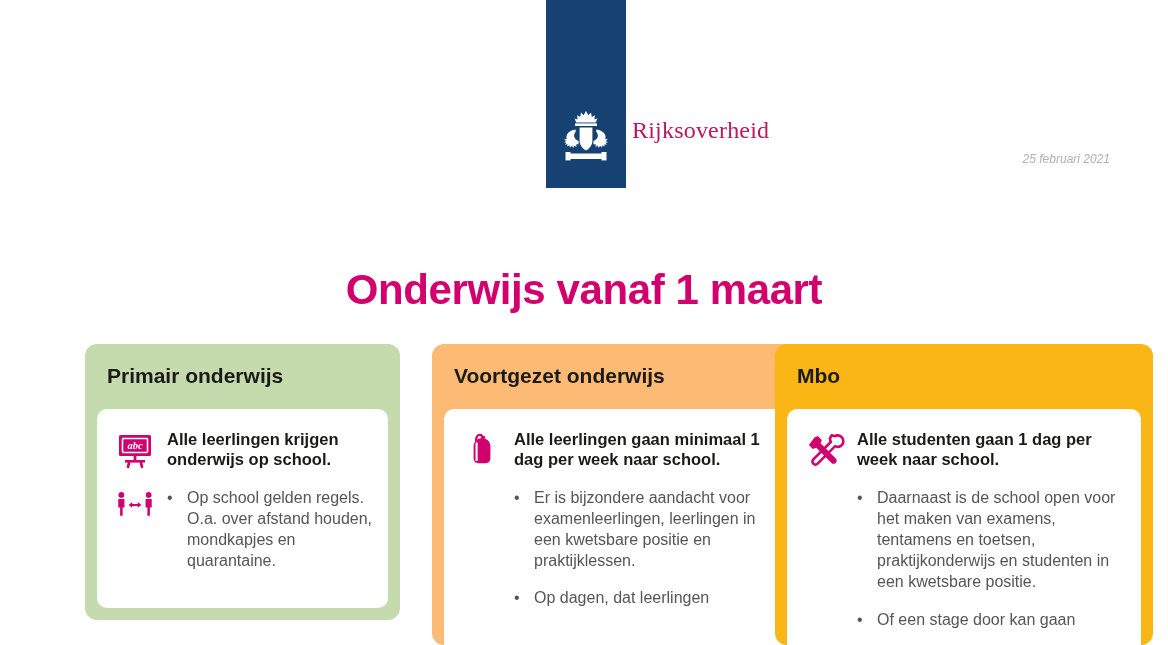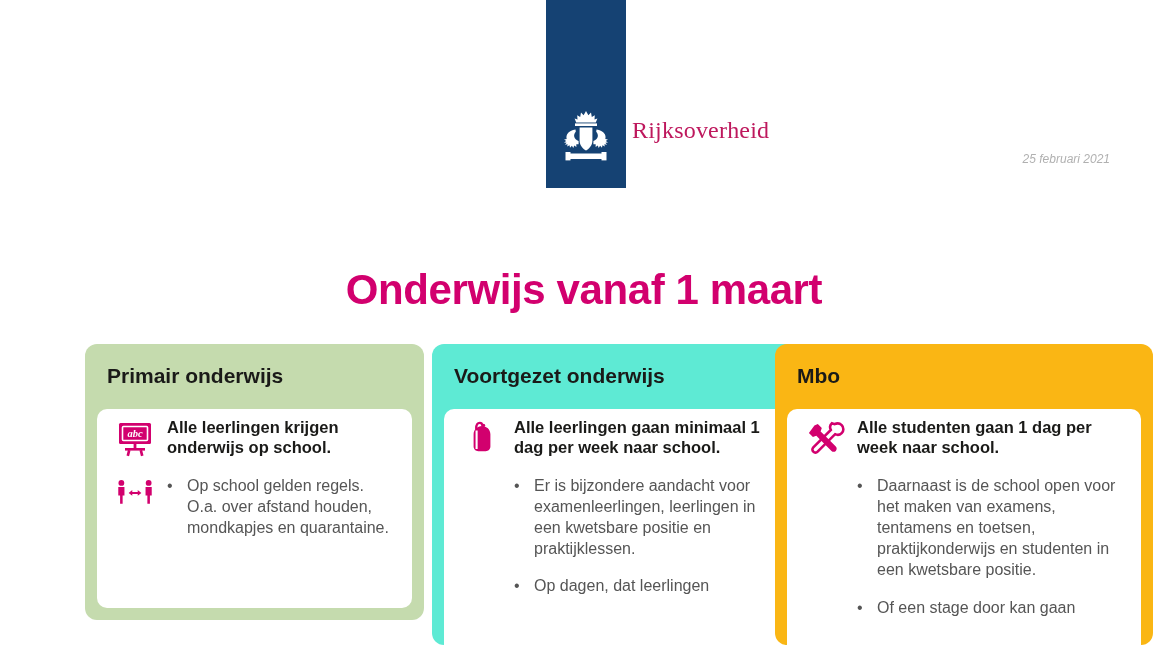--- a/index.html
+++ b/index.html
@@ -67,22 +67,22 @@
     letter-spacing: -0.4px;
   }
 
   
   .card {
     position: absolute;
     top: 344px;
     border-radius: 12px;
     box-sizing: border-box;
   }
-  #card-primair  { left: 85px;  width: 339px; height: 276px; background: #c5dbae; }
-  #card-voortgezet { left: 432px; width: 365px; height: 301px; background: #5eead4; }
+  #card-primair  { left: 85px;  width: 315px; height: 276px; background: #c5dbae; }
+  #card-voortgezet { left: 432px; width: 365px; height: 301px; background: #fdba74; }
   #card-mbo      { left: 775px; width: 378px; height: 301px; background: #fab614; }
 
   .card-title {
     position: absolute;
     left: 22px;
     top: 20px;
     font-size: 21px;
     font-weight: bold;
     color: #1a1a18;
     white-space: nowrap;
@@ -98,21 +98,21 @@
     border-radius: 10px;
     overflow: hidden;
   }
   #card-voortgezet .card-panel,
   #card-mbo .card-panel { bottom: 0; border-bottom-left-radius: 0; border-bottom-right-radius: 0; }
 
   .panel-inner {
     position: absolute;
     left: 18px;
     right: 14px;
-    top: 8px;
+    top: 20px;
   }
 
   
   .headline-row {
     display: flex;
     align-items: flex-start;
     gap: 12px;
   }
   .headline-icon {
     flex: 0 0 auto;

